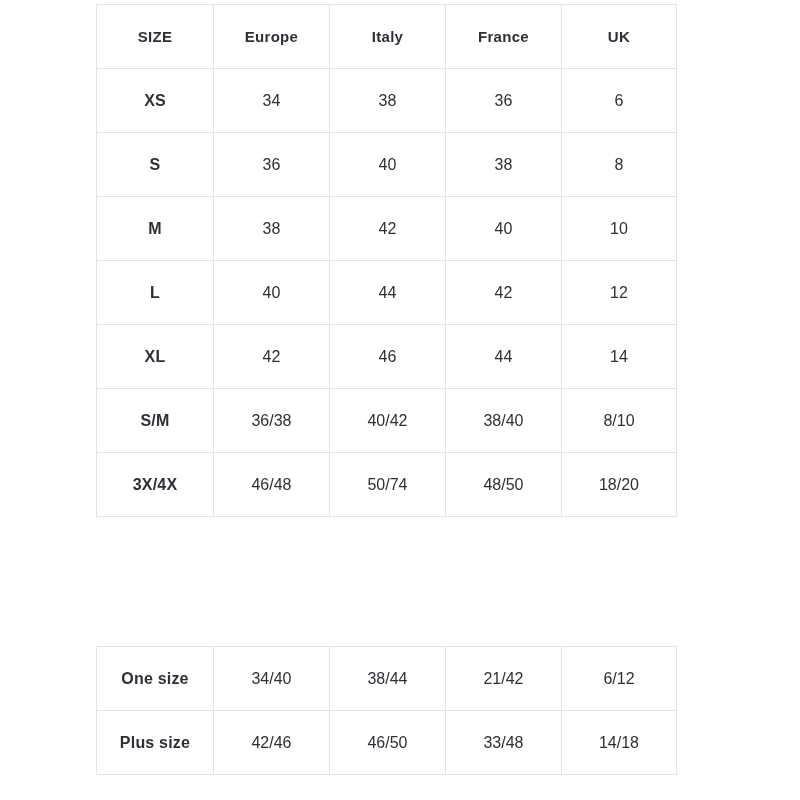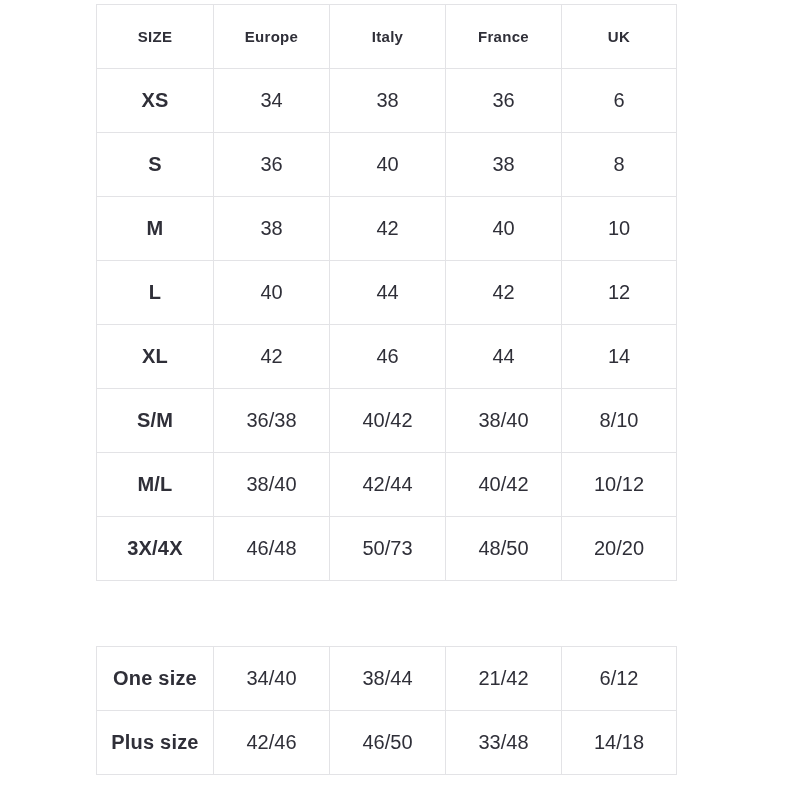--- a/index.html
+++ b/index.html
@@ -30,33 +30,33 @@
 
   table.size-table {
     border-collapse: collapse;
     width: 580px;
     table-layout: fixed;
   }
   table.size-table td {
     border: 1px solid #e3e3e6;
     text-align: center;
     vertical-align: middle;
-    font-size: 20px;
+    font-size: 16px;
     color: #2f2f38;
     padding: 0;
     height: 63px;
   }
   table.size-table tr.header-row td {
     font-weight: bold;
     font-size: 15px;
     letter-spacing: 0.3px;
   }
   table.size-table td.label-cell {
     font-weight: bold;
-    font-size: 20px;
+    font-size: 16px;
     letter-spacing: 0.2px;
   }
   
   col.c0 { width: 117px; }
   col.c1 { width: 116px; }
   col.c2 { width: 116px; }
   col.c3 { width: 116px; }
   col.c4 { width: 115px; }
 
   .secondary table.size-table td {
@@ -122,32 +122,25 @@
           <td>14</td>
         </tr>
         <tr>
           <td class="label-cell">S/M</td>
           <td>36/38</td>
           <td>40/42</td>
           <td>38/40</td>
           <td>8/10</td>
         </tr>
         <tr>
-          <td class="label-cell">M/L</td>
-          <td>38/40</td>
-          <td>42/44</td>
-          <td>40/42</td>
-          <td>10/12</td>
-        </tr>
-        <tr>
           <td class="label-cell">3X/4X</td>
           <td>46/48</td>
-          <td>50/73</td>
+          <td>50/74</td>
           <td>48/50</td>
-          <td>20/20</td>
+          <td>18/20</td>
         </tr>
       </tbody>
     </table>
   </div>
 
   <div class="table-wrap secondary">
     <table class="size-table">
       <colgroup>
         <col class="c0">
           <col class="c1">

